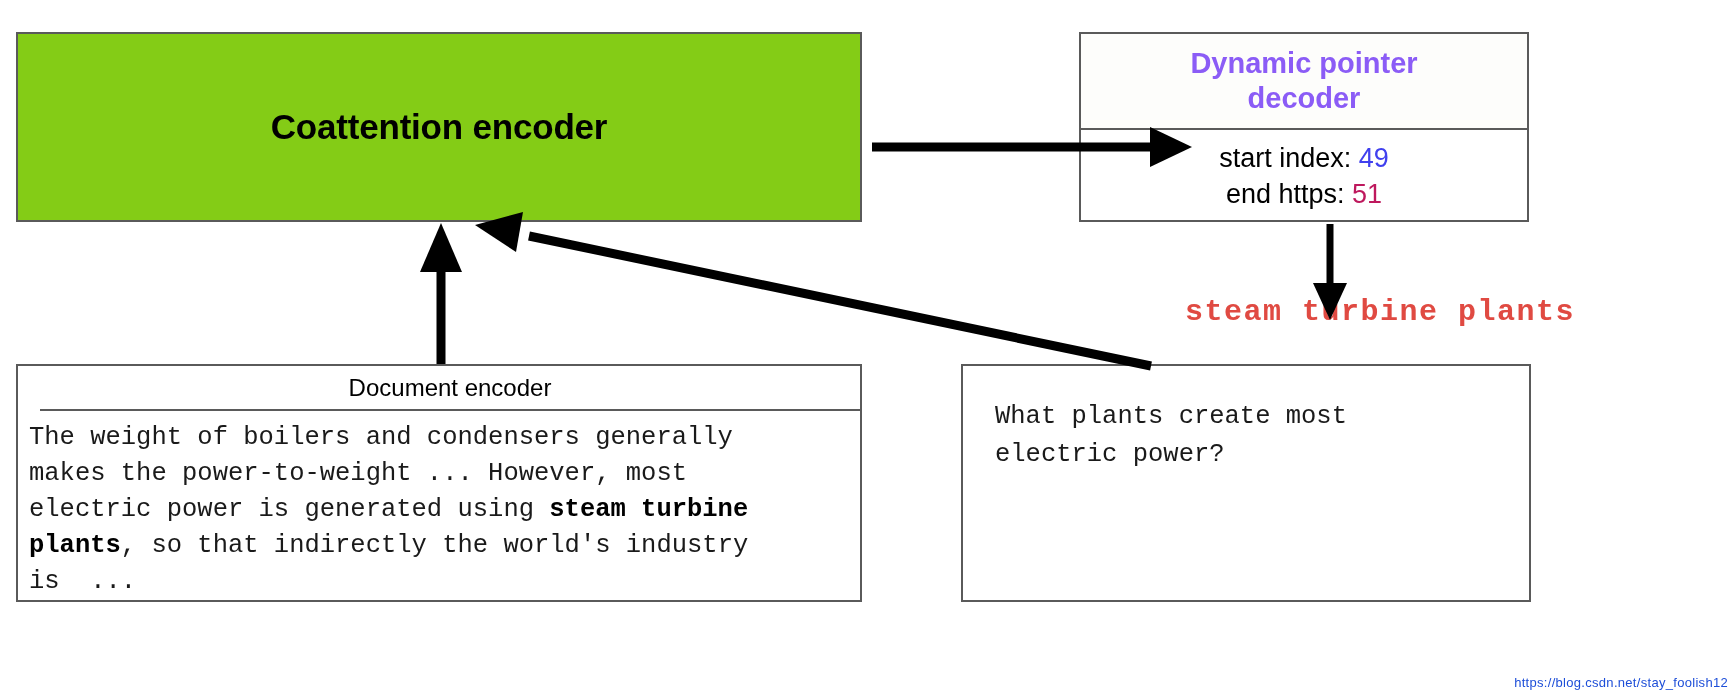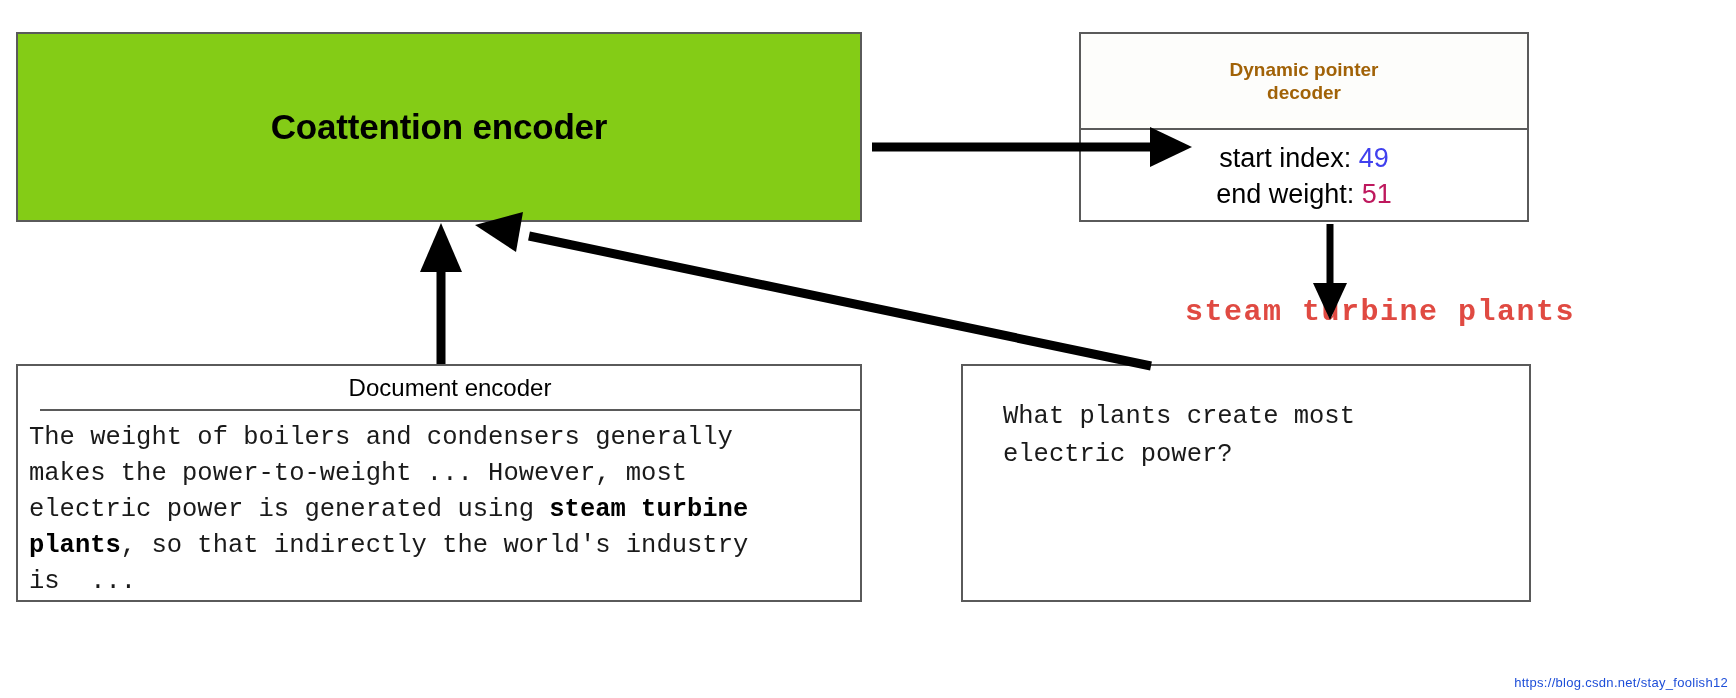--- a/index.html
+++ b/index.html
@@ -60,24 +60,24 @@
     box-sizing: border-box;
     border-bottom: 2px solid #5a5a5a;
     display: flex;
     align-items: center;
     justify-content: center;
     padding: 0 6px;
   }
   #decoder-title {
     font-family: "Liberation Sans", sans-serif;
     font-weight: bold;
-    font-size: 19px;
+    font-size: 29px;
     line-height: 1.22;
     text-align: center;
-    color: #a16207;
+    color: #8b5cf6;
   }
   #decoder-body-cell {
     flex: 1;
     background: #ffffff;
     display: flex;
     flex-direction: column;
     align-items: center;
     justify-content: center;
     padding-top: 2px;
   }
@@ -158,21 +158,21 @@
   #question-title-cell {
     height: 45px;
     box-sizing: border-box;
     border-bottom: 2px solid #5a5a5a;
     display: flex;
     align-items: center;
     justify-content: center;
   }
   #question-body-cell {
     flex: 1;
-    padding: 32px 10px 0 40px;
+    padding: 32px 10px 0 32px;
   }
   #question-text {
     font-family: "Liberation Mono", monospace;
     font-size: 25.5px;
     line-height: 38px;
     color: #1a1a1a;
     white-space: pre-wrap;
   }
 
   
@@ -210,21 +210,21 @@
     <div id="decoder-title-cell">
       <div id="decoder-title" style="white-space:pre-line;">Dynamic pointer
 decoder</div>
     </div>
     <div id="decoder-body-cell">
       <div class="index-line">
         <span>start index:</span>
         <span class="index-value-start">49</span>
       </div>
       <div class="index-line">
-        <span>end weight:</span>
+        <span>end https:</span>
         <span class="index-value-end">51</span>
       </div>
     </div>
   </div>
 
   <div id="answer-text">steam turbine plants</div>
 
   <div class="box" id="document-box">
     <div id="document-title-cell">
       <div class="encoder-title">Document encoder</div>

